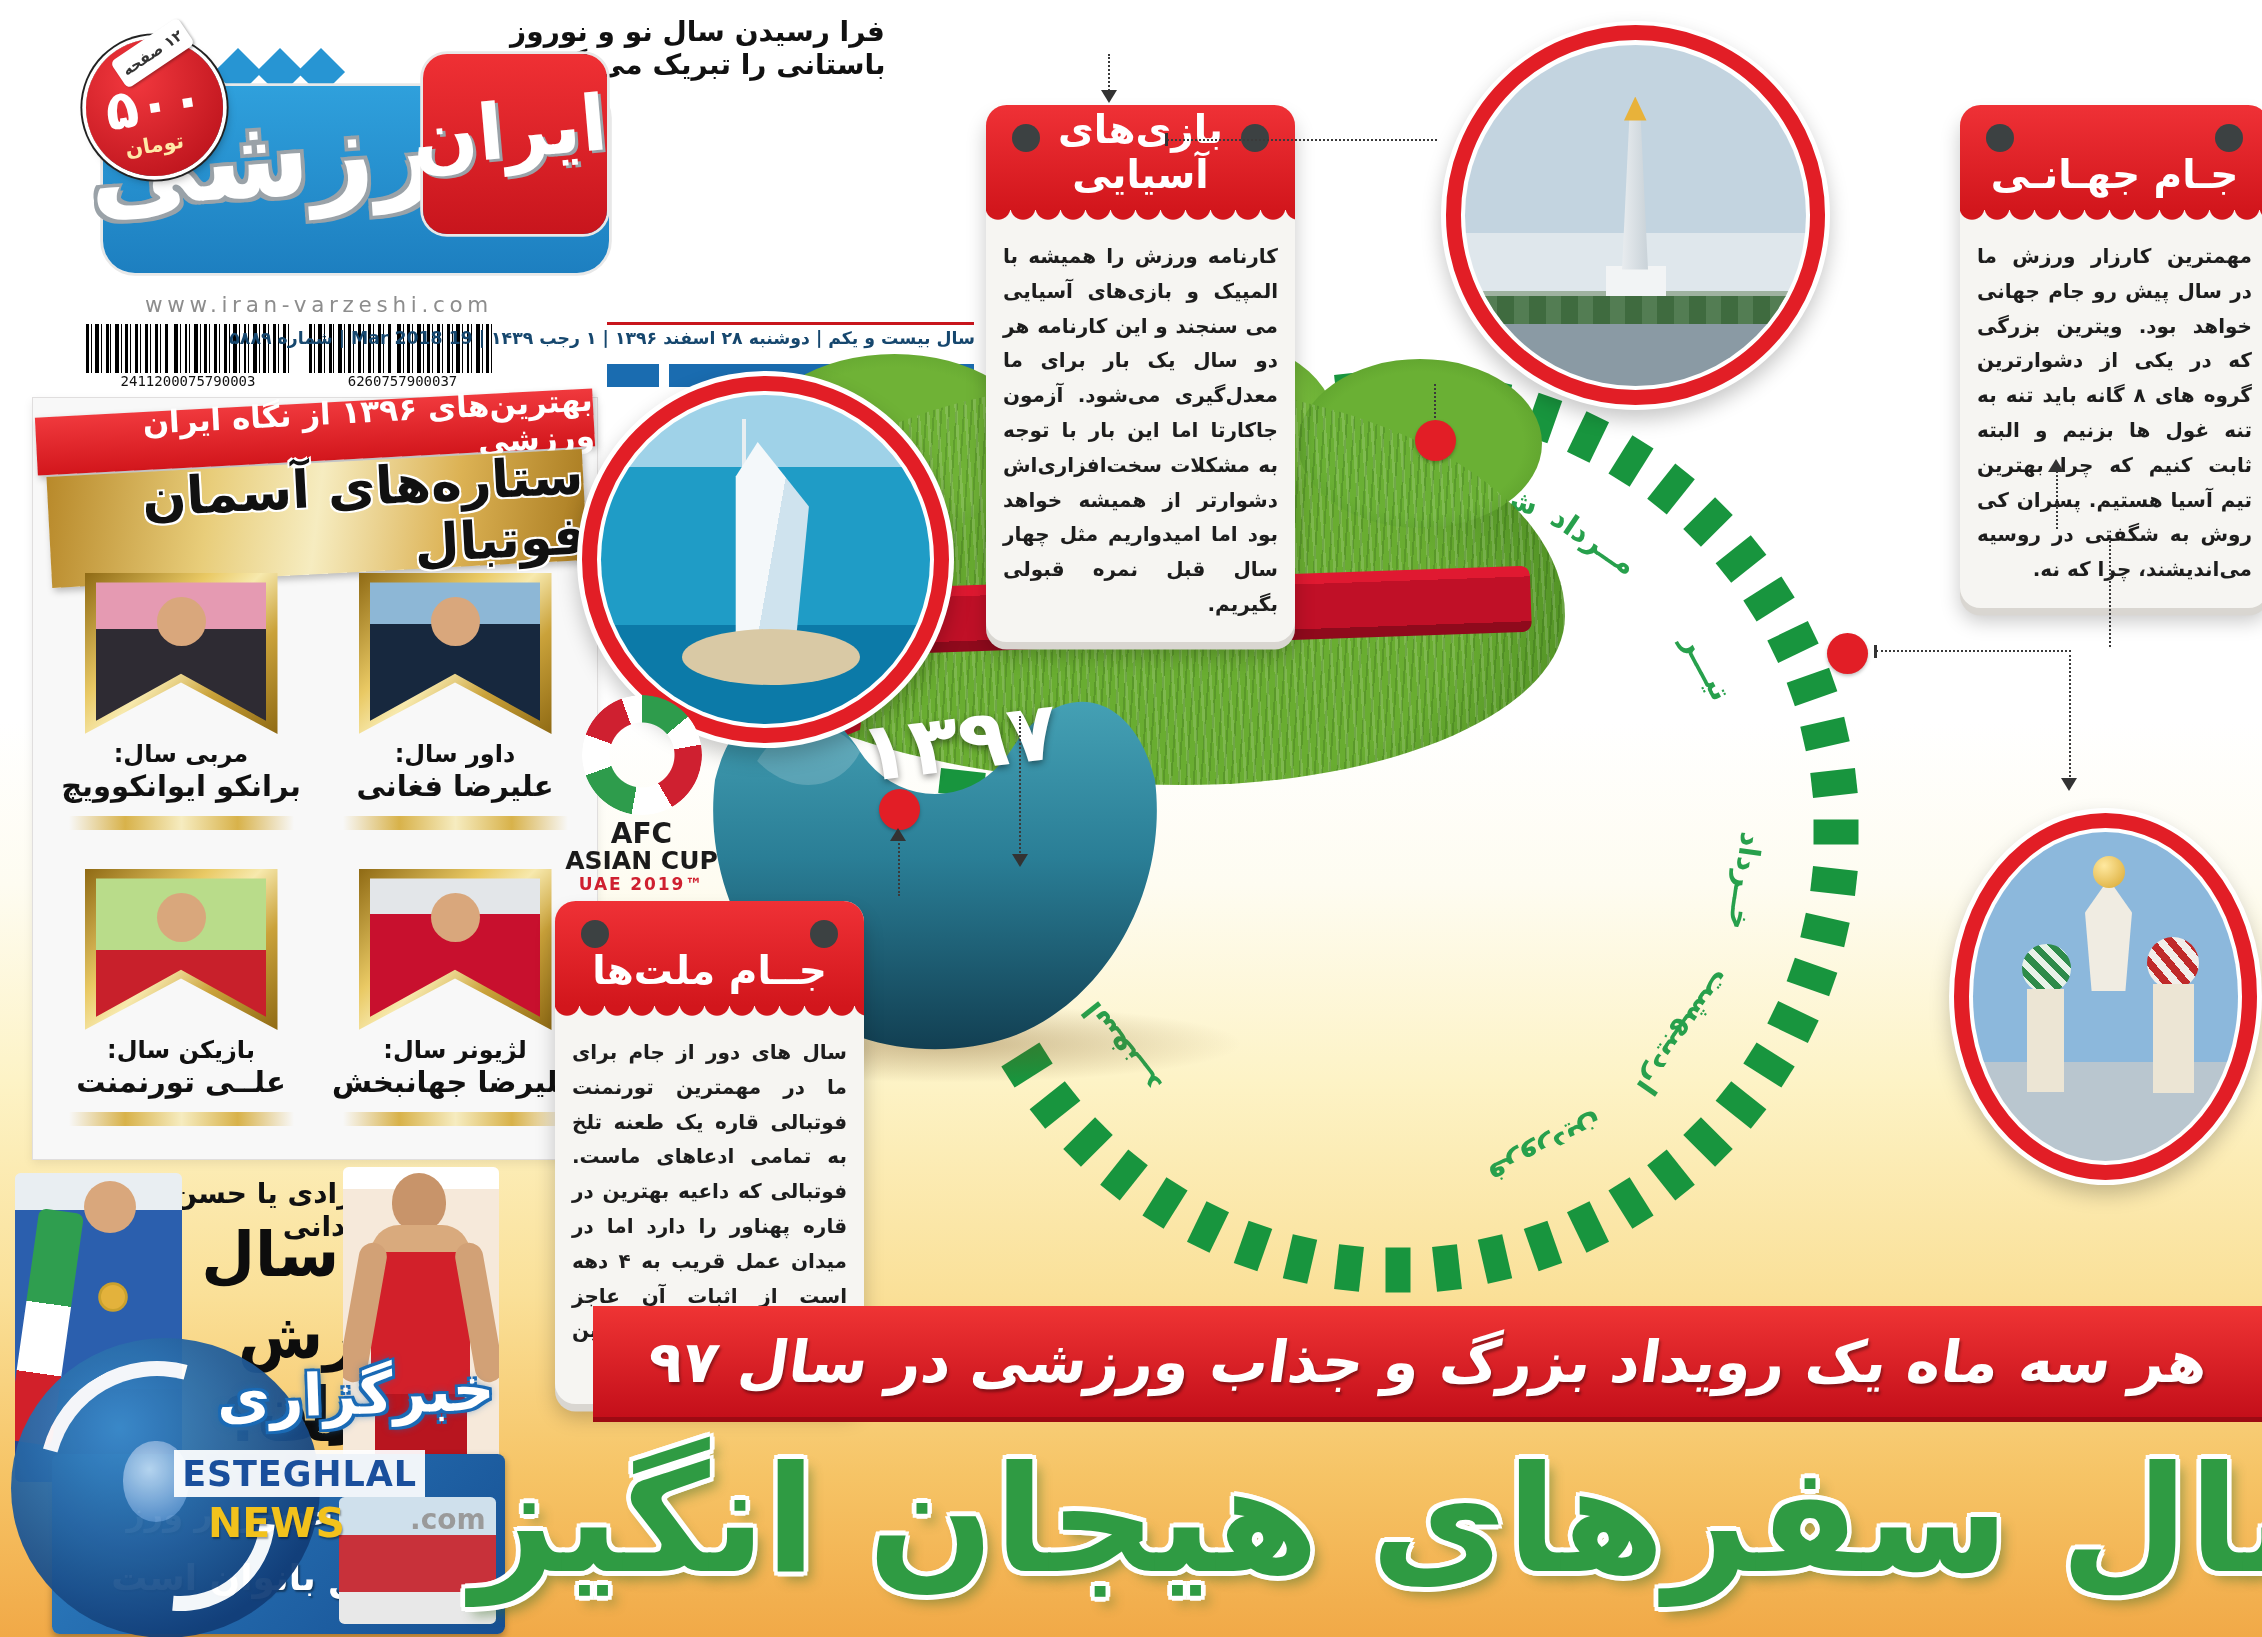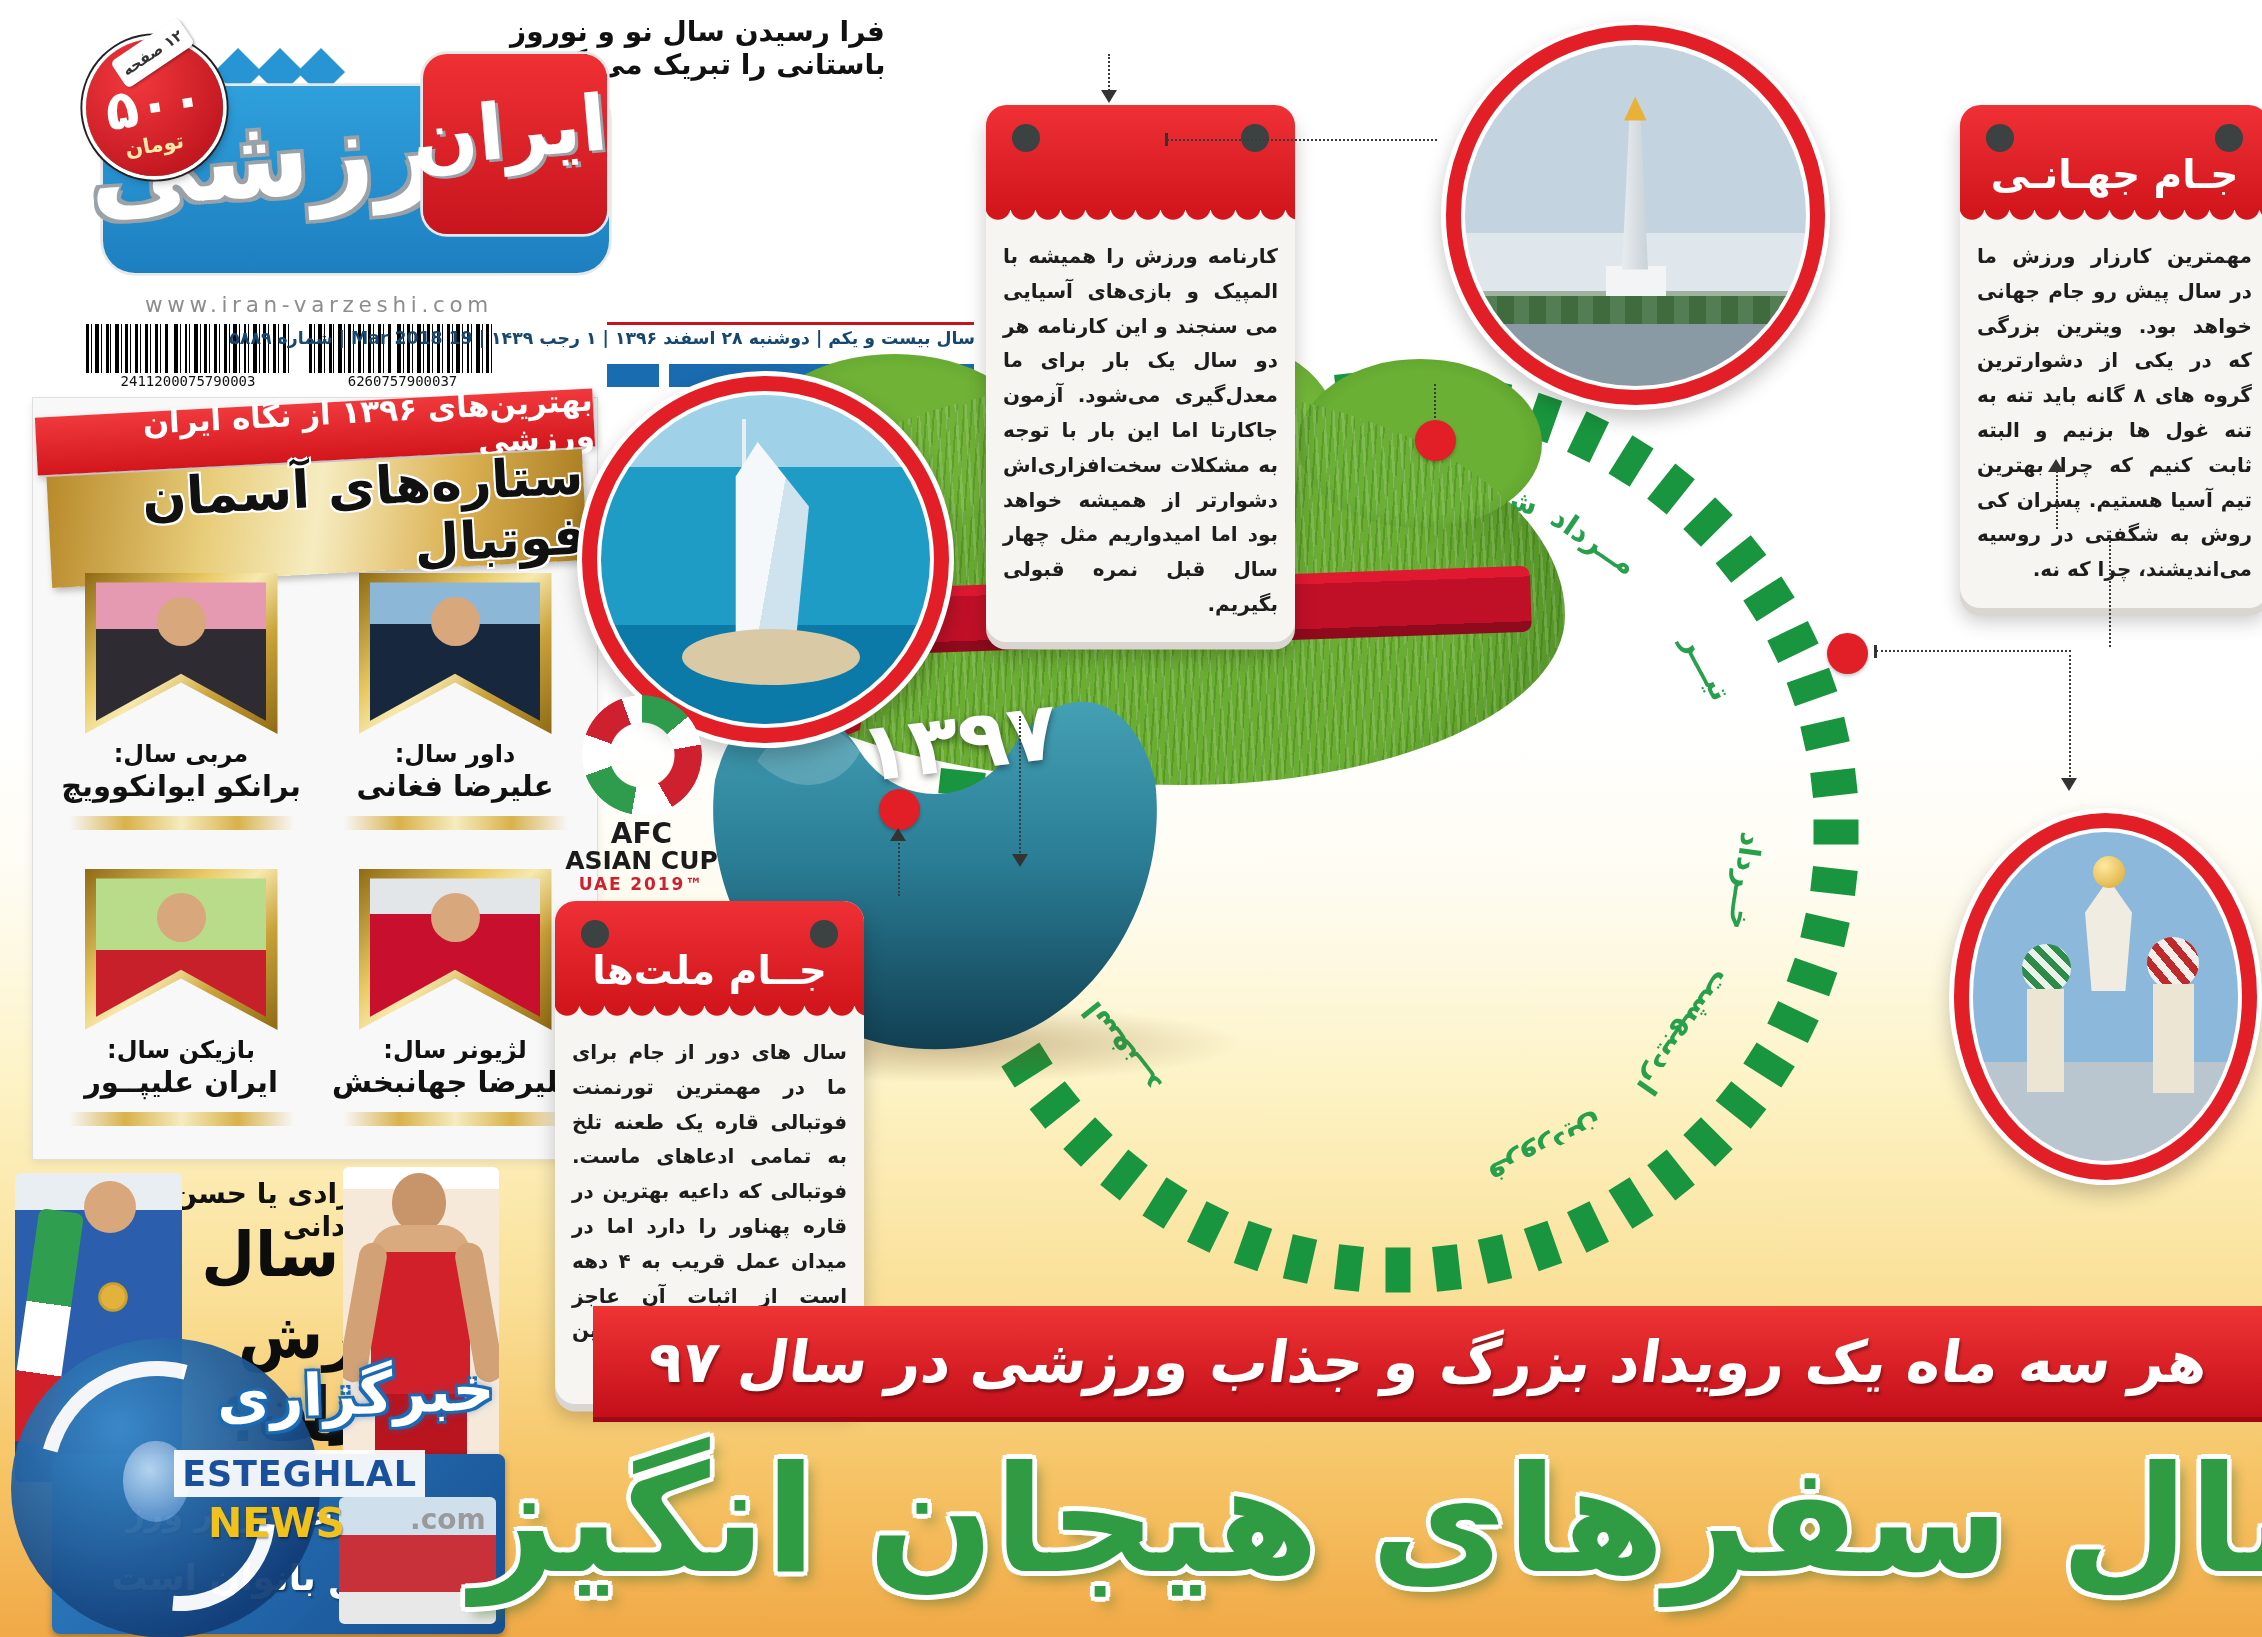--- a/index.html
+++ b/index.html
@@ -166,21 +166,21 @@
     <div class="star-name rtl">برانکو ایوانکوویچ</div>
     <div class="gold-bar"></div>
   </div>
   <div class="abs star-cell" style="left:45px;top:869px;">
     <div class="badge">
       <div class="photo" style="background:linear-gradient(180deg,#b9dc8a 0%,#b9dc8a 52%,#c8202b 52%);">
           <div class="head"></div>
         </div>
     </div>
     <div class="star-role rtl">بازیکن سال:</div>
-    <div class="star-name rtl">ایران علیپــور</div>
+    <div class="star-name rtl">علــی تورنمنت</div>
     <div class="gold-bar"></div>
   </div>
   <div class="abs star-cell" style="left:319px;top:869px;">
     <div class="badge">
       <div class="photo" style="background:linear-gradient(180deg,#e3e6e9 0%,#e3e6e9 26%,#c8102e 26%);">
           <div class="head"></div>
         </div>
     </div>
     <div class="star-role rtl">لژیونر سال:</div>
     <div class="star-name rtl">علیرضا جهانبخش</div>
@@ -349,20 +349,21 @@
       <div class="abs" style="left:54px;top:157px;width:37px;height:103px;background:#ece5d4;"></div>
       <div class="abs" style="left:174px;top:105px;width:52px;height:52px;border-radius:50%;background:repeating-linear-gradient(50deg,#c02a2a 0 7.5px,#f2eeea 7.5px 15px);"></div>
       <div class="abs" style="left:180px;top:152px;width:41px;height:109px;background:#ece5d4;"></div>
     </div>
   </div>
 
   <div class="abs calbox" style="left:986px;top:105px;">
     <div class="calhead">
       <div class="caldot" style="left:26px;"></div>
       <div class="caldot" style="right:26px;"></div>
+      <div class="caltitle rtl">بازی‌های آسیایی</div>
     </div>
     <div class="scallop"></div>
     <div class="calbody rtl">کارنامه ورزش را همیشه با المپیک و بازی‌های آسیایی می سنجند و این کارنامه هر دو سال یک بار برای ما معدل‌گیری می‌شود. آزمون جاکارتا اما این بار با توجه به مشکلات سخت‌افزاری‌اش دشوارتر از همیشه خواهد بود اما امیدواریم مثل چهار سال قبل نمره قبولی بگیریم.</div>
   </div>
 
   <div class="abs calbox" style="left:555px;top:901px;">
     <div class="calhead">
       <div class="caldot" style="left:26px;"></div>
       <div class="caldot" style="right:26px;"></div>
       <div class="caltitle rtl">جــام ملت‌ها</div>

